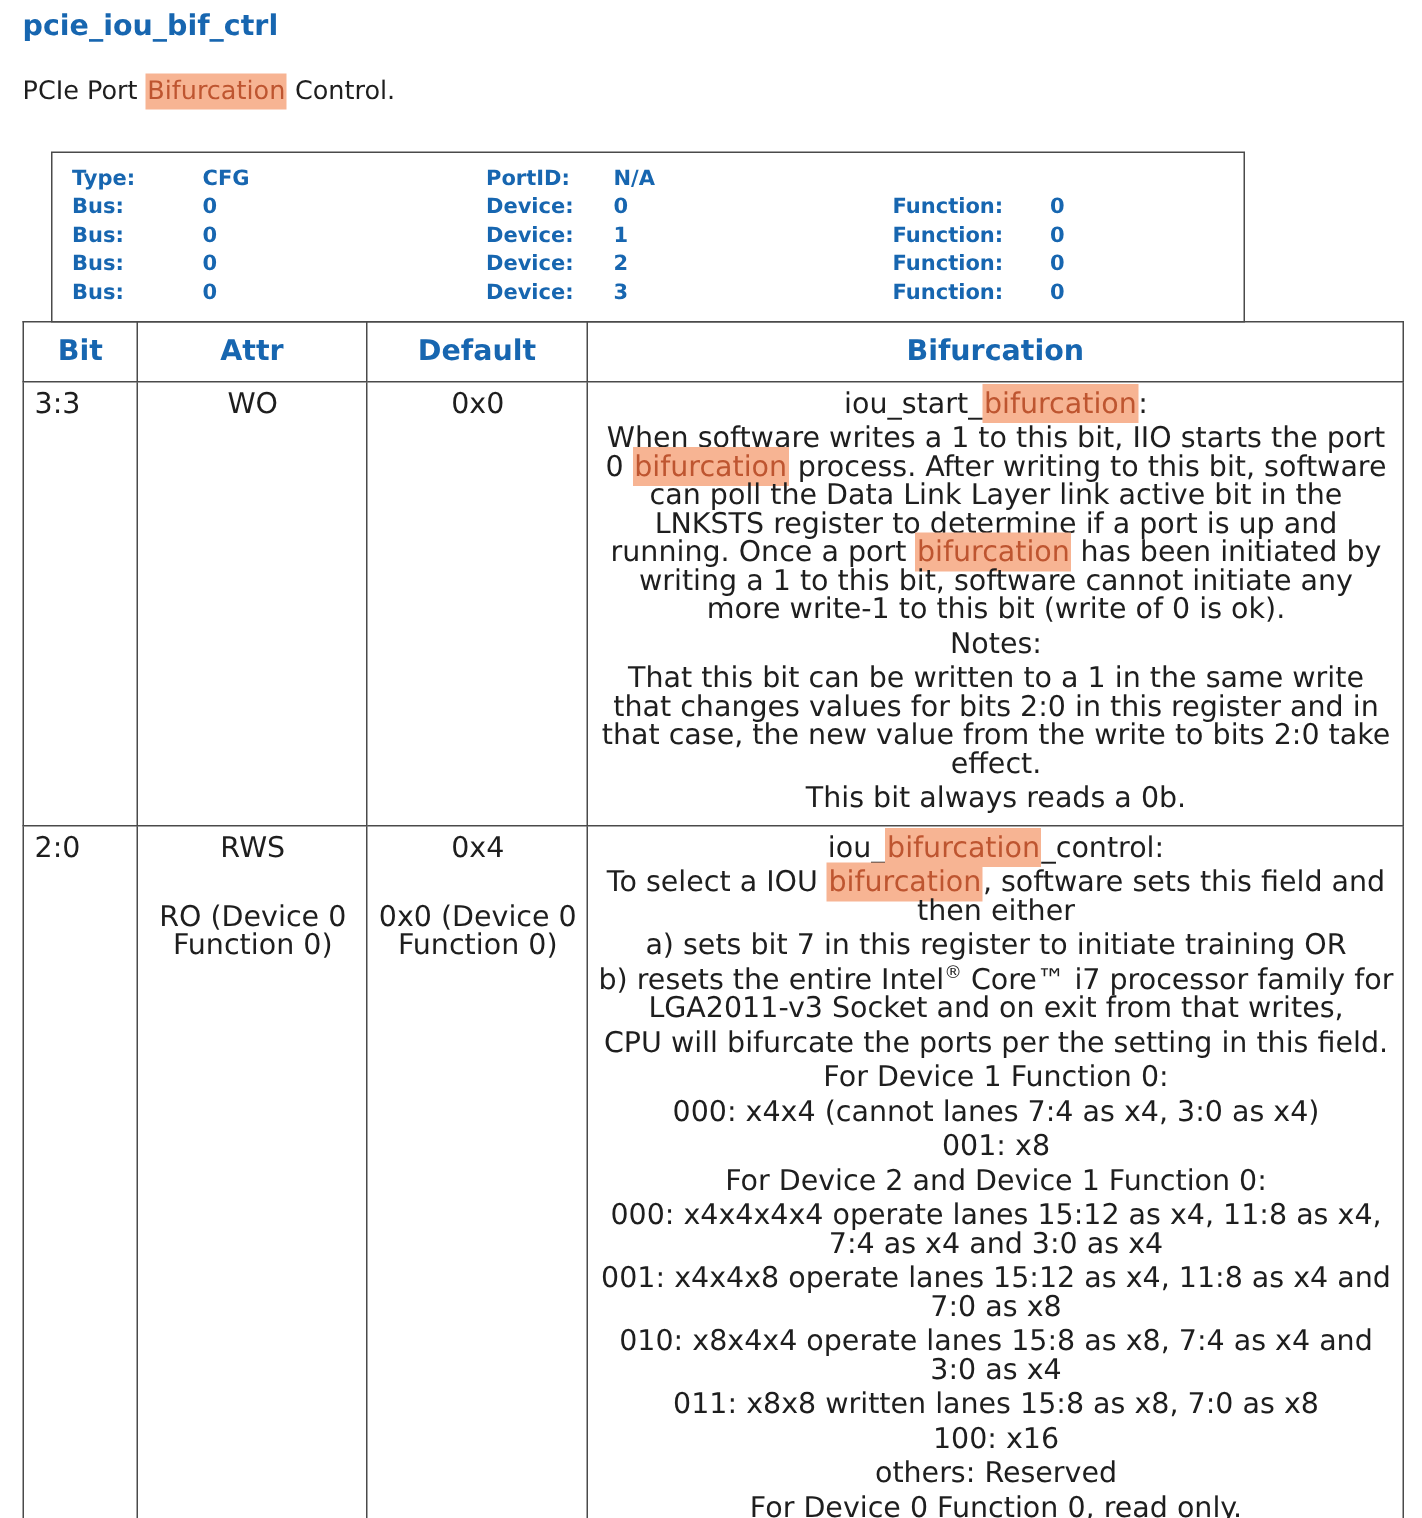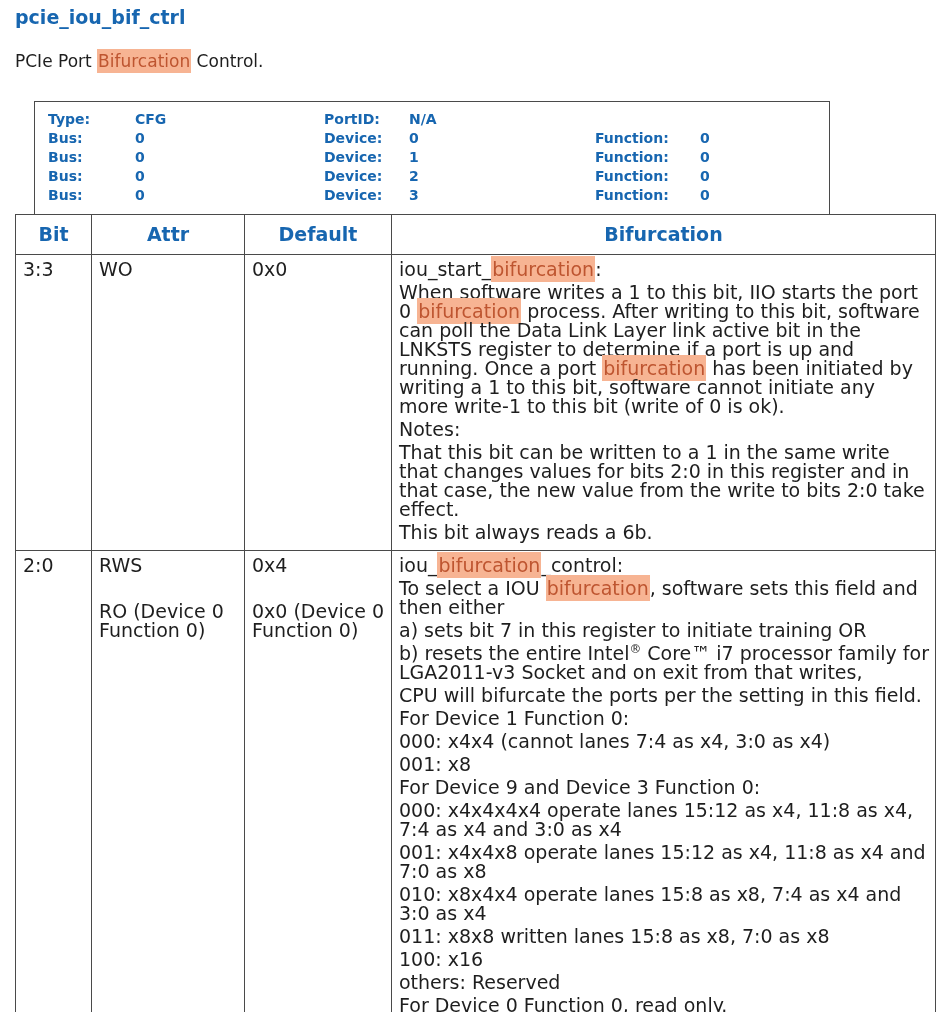--- a/index.html
+++ b/index.html
@@ -71,21 +71,21 @@
     padding: 10px 4px;
     line-height: 19px;
   }
   .register-table td {
     vertical-align: top;
     text-align: left;
     padding: 5px 6px 8px 7px;
     line-height: 19px;
     color: var(--text);
   }
-  .register-table td p { margin: 4px 0 0 0; }
+  .register-table td p { margin: 4px 0 0 0; text-align: center; }
   .register-table td p:first-child { margin-top: 0; }
   .register-table td p.blank { min-height: 19px; }
   sup { font-size: 62%; line-height: 0; }
 </style>
 </head>
 <body>
 
 <div class="page">
   <h1 class="page-title">pcie_iou_bif_ctrl</h1>
   <div class="subtitle"><span>PCIe Port </span><span class="hl">Bifurcation</span><span> Control.</span></div>
@@ -155,21 +155,21 @@
             <p>WO</p>
           </td>
           <td>
             <p>0x0</p>
           </td>
           <td>
             <p><span>iou_start_</span><span class="hl">bifurcation</span><span>:</span></p>
             <p><span>When software writes a 1 to this bit, IIO starts the port 0 </span><span class="hl">bifurcation</span><span> process. After writing to this bit, software can poll the Data Link Layer link active bit in the LNKSTS register to determine if a port is up and running. Once a port </span><span class="hl">bifurcation</span><span> has been initiated by writing a 1 to this bit, software cannot initiate any more write-1 to this bit (write of 0 is ok).</span></p>
             <p><span>Notes:</span></p>
             <p><span>That this bit can be written to a 1 in the same write that changes values for bits 2:0 in this register and in that case, the new value from the write to bits 2:0 take effect.</span></p>
-            <p><span>This bit always reads a 6b.</span></p>
+            <p><span>This bit always reads a 0b.</span></p>
           </td>
         </tr>
         <tr>
           <td>2:0</td>
           <td>
             <p>RWS</p>
             <p class="blank"></p>
             <p>RO (Device 0 Function 0)</p>
           </td>
           <td>
@@ -179,21 +179,21 @@
           </td>
           <td>
             <p><span>iou_</span><span class="hl">bifurcation</span><span>_control:</span></p>
             <p><span>To select a IOU </span><span class="hl">bifurcation</span><span>, software sets this field and then either</span></p>
             <p><span>a) sets bit 7 in this register to initiate training OR</span></p>
             <p><span>b) resets the entire Intel</span><sup>®</sup><span> Core™ i7 processor family for LGA2011-v3 Socket and on exit from that writes,</span></p>
             <p><span>CPU will bifurcate the ports per the setting in this field.</span></p>
             <p><span>For Device 1 Function 0:</span></p>
             <p><span>000: x4x4 (cannot lanes 7:4 as x4, 3:0 as x4)</span></p>
             <p><span>001: x8</span></p>
-            <p><span>For Device 9 and Device 3 Function 0:</span></p>
+            <p><span>For Device 2 and Device 1 Function 0:</span></p>
             <p><span>000: x4x4x4x4 operate lanes 15:12 as x4, 11:8 as x4, 7:4 as x4 and 3:0 as x4</span></p>
             <p><span>001: x4x4x8 operate lanes 15:12 as x4, 11:8 as x4 and 7:0 as x8</span></p>
             <p><span>010: x8x4x4 operate lanes 15:8 as x8, 7:4 as x4 and 3:0 as x4</span></p>
             <p><span>011: x8x8 written lanes 15:8 as x8, 7:0 as x8</span></p>
             <p><span>100: x16</span></p>
             <p><span>others: Reserved</span></p>
             <p><span>For Device 0 Function 0, read only.</span></p>
           </td>
         </tr>
       </tbody>

